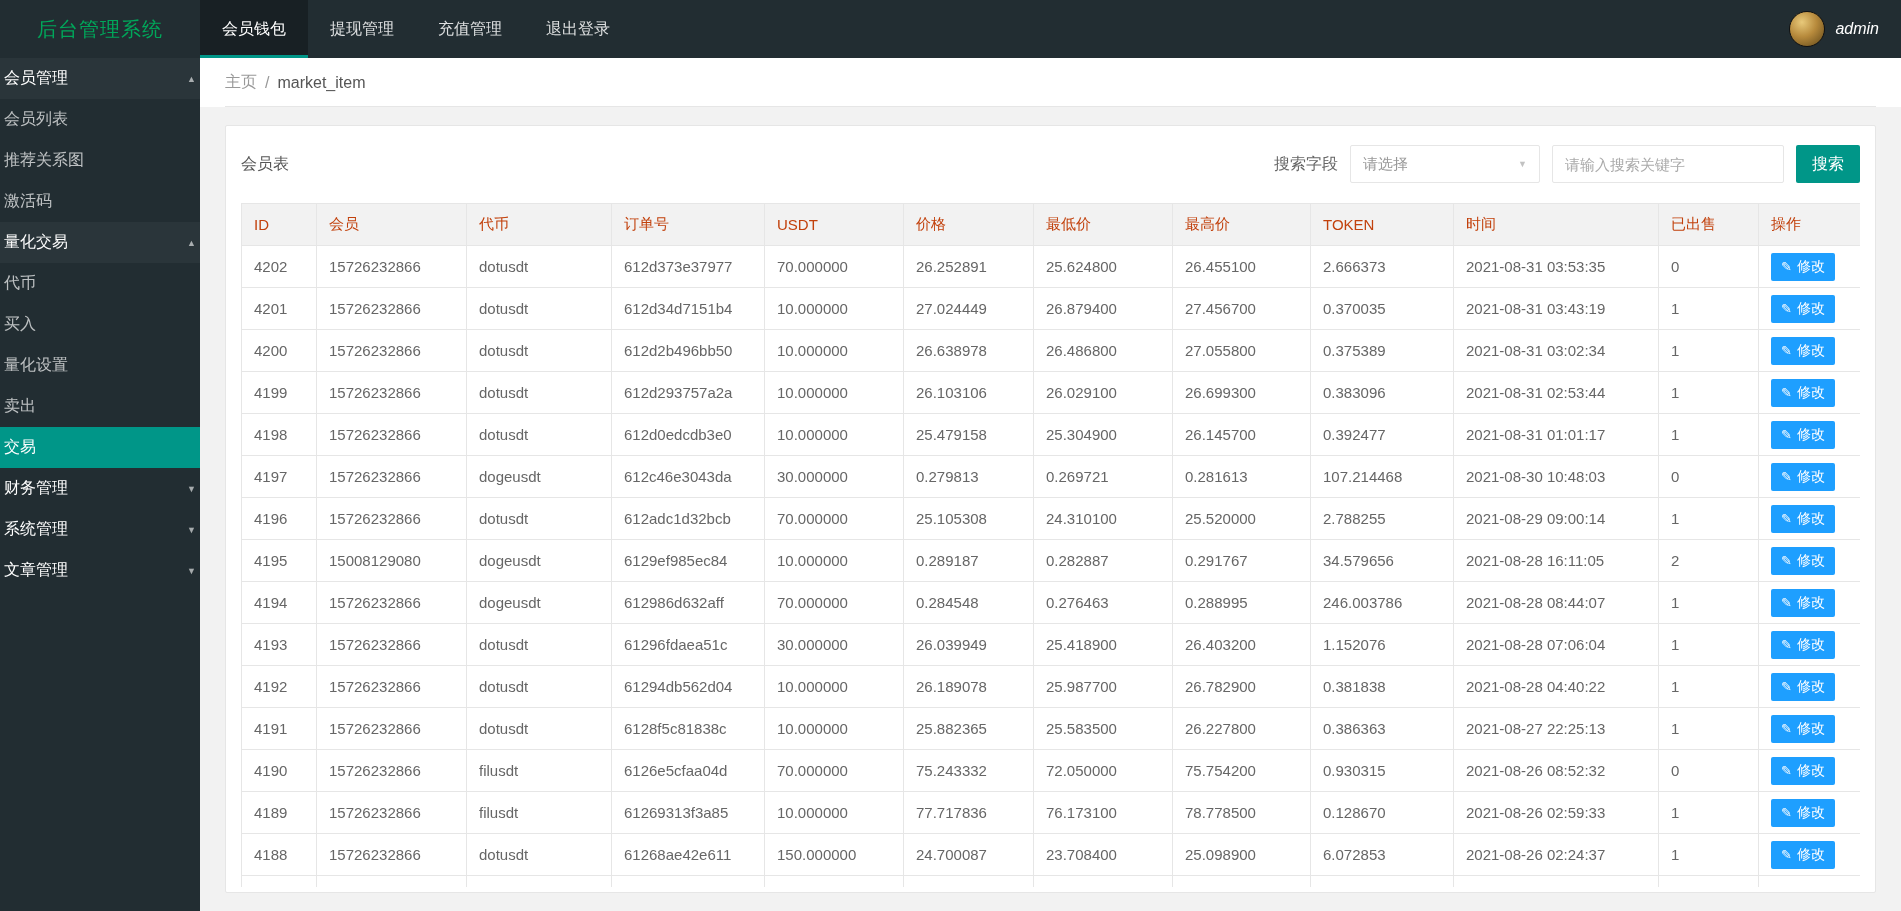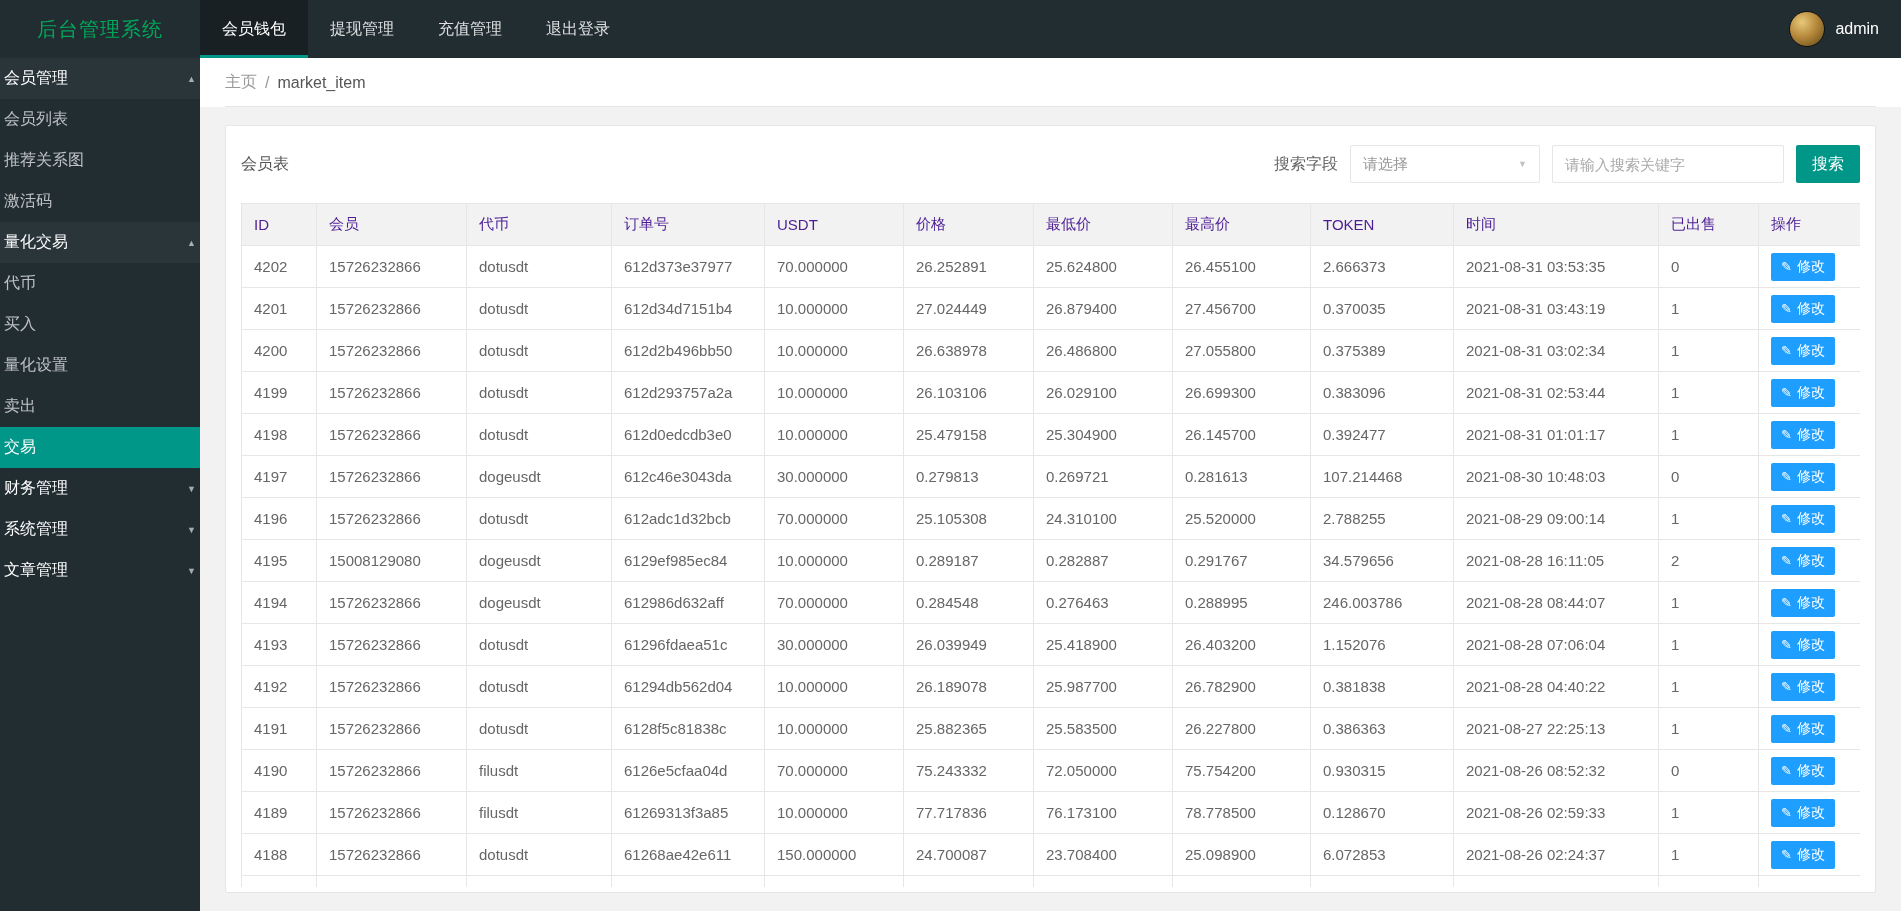--- a/index.html
+++ b/index.html
@@ -22,21 +22,21 @@
   }
   .topnav { display: flex; align-items: stretch; flex: 1; }
   .nav-item {
     padding: 0 22px; display: flex; align-items: center;
     color: rgba(255,255,255,0.85); font-size: 16px; cursor: pointer; position: relative;
   }
   .nav-item.active { background: rgba(0,0,0,0.28); color: #fff; }
   .nav-item.active::after {
     content: ""; position: absolute; left: 0; right: 0; bottom: 0; height: 3px; background: #009688;
   }
-  .user-area { display: flex; align-items: center; gap: 10px; padding-right: 22px; cursor: pointer; }
+  .user-area { display: flex; align-items: center; gap: 10px; padding-right: 22px; cursor: pointer; font-style: italic; }
   .avatar {
     width: 36px; height: 36px; border-radius: 50%;
     background: radial-gradient(circle at 35% 30%, #e8c97a 0%, #b78a3c 45%, #5d4518 100%);
     border: 1px solid #111; flex: none;
   }
   .username { color: #fff; font-size: 16px; }
 
   
   .body-row { flex: 1; display: flex; overflow: hidden; }
 
@@ -97,21 +97,21 @@
   }
 
   
   .table-wrap { height: 684px; overflow: hidden; }
   table { width: 100%; border-collapse: collapse; table-layout: fixed; }
   th, td {
     border: 1px solid #e6e6e6; height: 42px; padding: 0 12px;
     text-align: left; font-size: 15px; color: #666; font-weight: normal;
     overflow: hidden; white-space: nowrap;
   }
-  th { background: #f2f2f2; color: #4c1d95; }
+  th { background: #f2f2f2; color: #c2410c; }
   td { background: #fff; }
   .edit-btn {
     display: inline-flex; align-items: center; gap: 5px;
     height: 28px; padding: 0 10px; background: #1E9FFF; color: #fff;
     border: none; border-radius: 2px; font-size: 14px; cursor: pointer;
     font-family: "Liberation Sans", "DejaVu Sans", sans-serif;
   }
   .pencil { font-size: 13px; }
 </style>
 </head>

